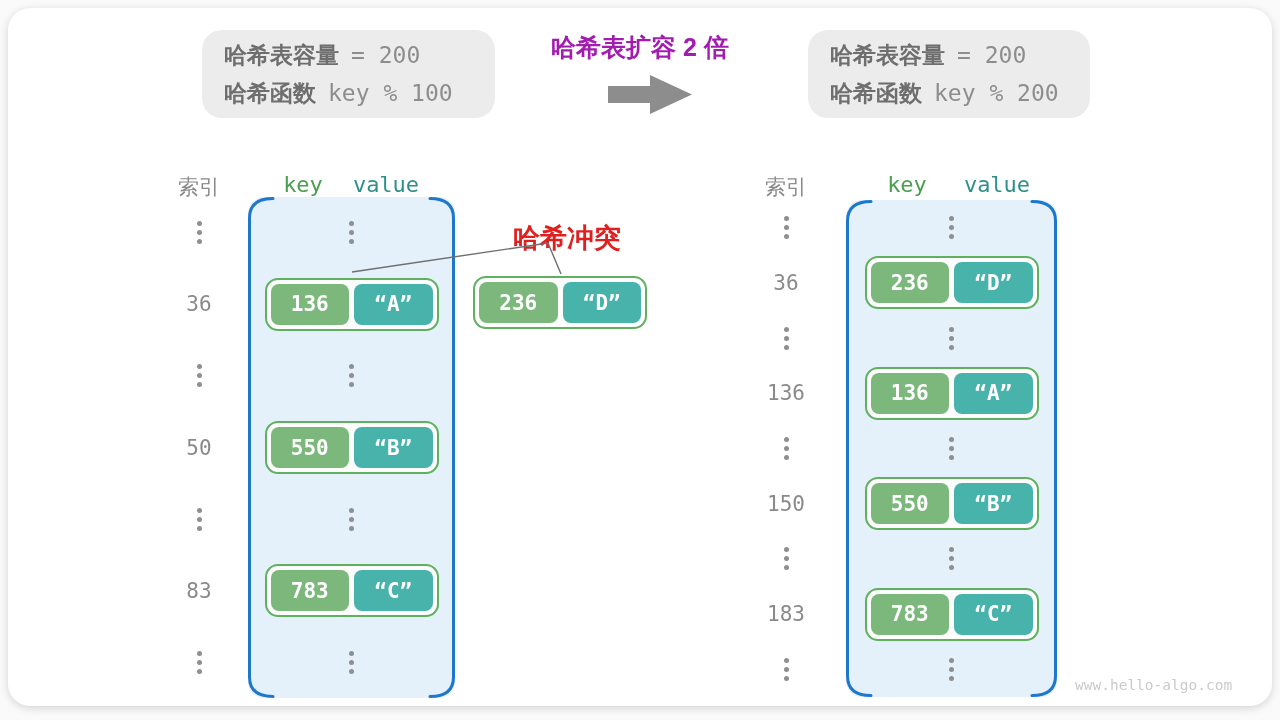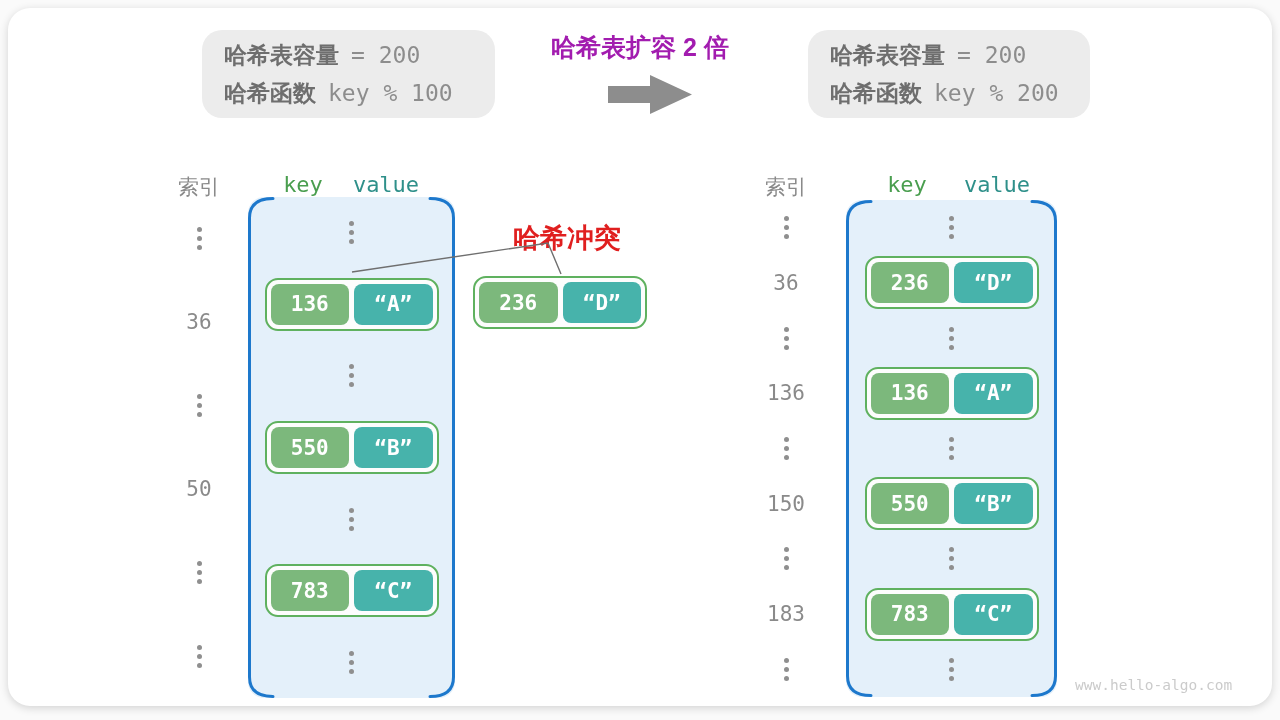--- a/index.html
+++ b/index.html
@@ -119,20 +119,23 @@
       <span class="idx">50</span>
     </div>
   <div class="row">
       <span class="dots">
         <i></i>
         <i></i>
         <i></i>
       </span>
     </div>
   <div class="row">
+      <span class="idx">83</span>
+    </div>
+  <div class="row">
       <span class="dots">
         <i></i>
         <i></i>
         <i></i>
       </span>
     </div>
 </div>
 
 <div class="abs table-box" style="left:248px;top:197px;width:207px;height:501px;">
   <svg class="bracket" width="207" height="501" viewBox="0 0 207 501">

